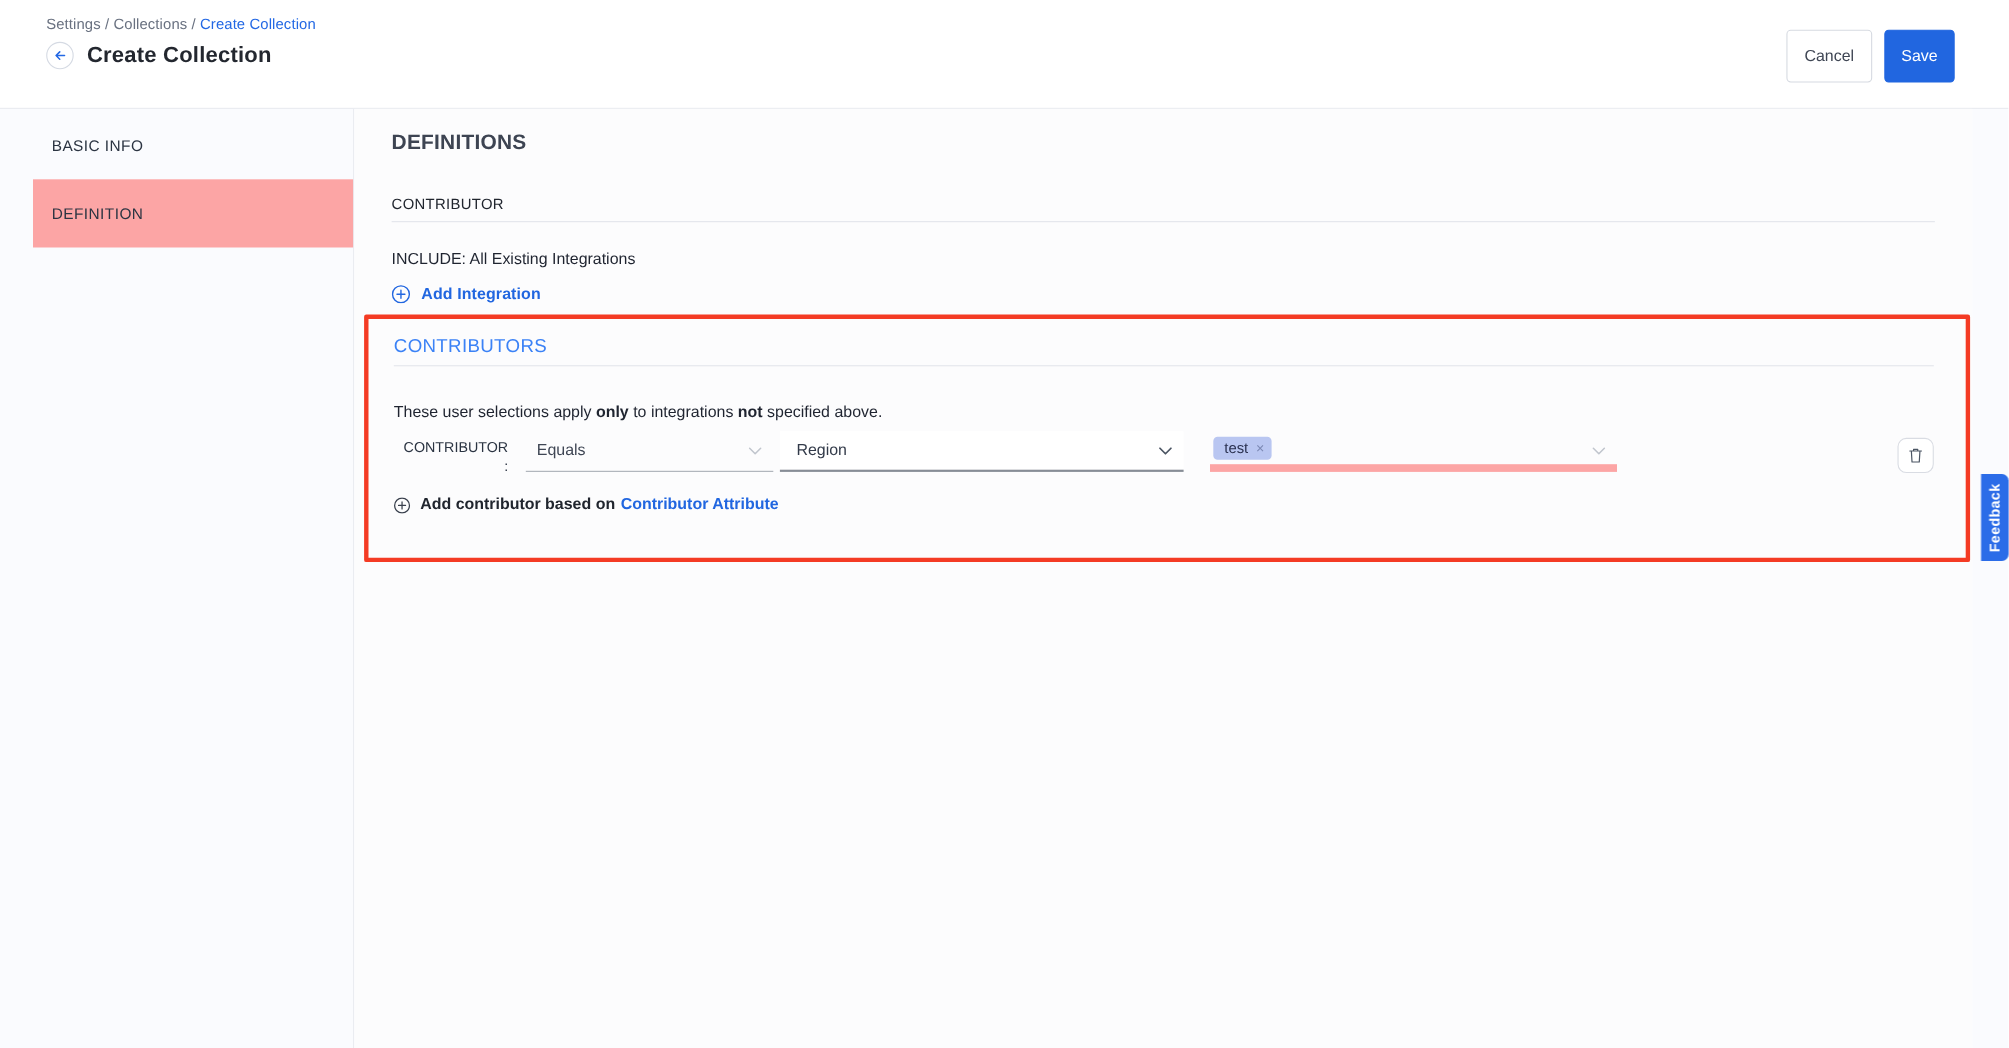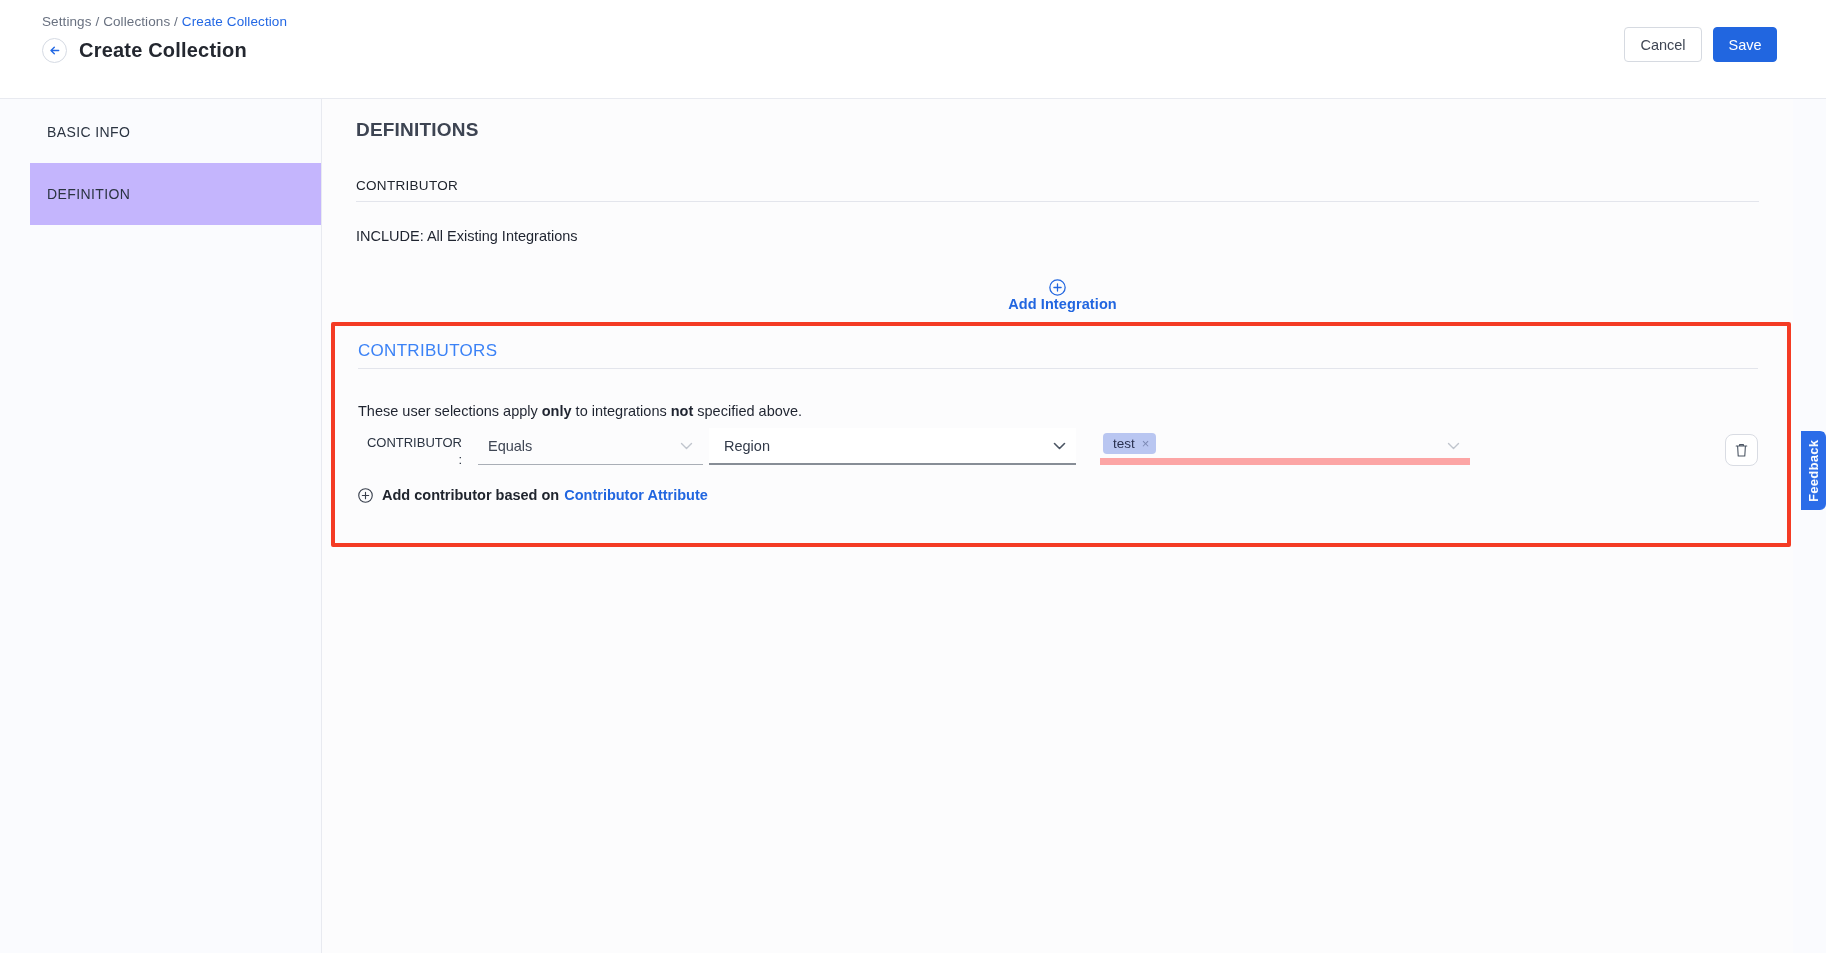--- a/index.html
+++ b/index.html
@@ -10,40 +10,40 @@
   .header { position:relative; height:99px; background:#ffffff;
     border-bottom:1px solid #e8eaf0; padding:14px 49px 0 42px; }
   .breadcrumb { font-size:13.5px; color:#697180; letter-spacing:.1px; }
   .breadcrumb .bc-current { color:#2368e4; }
   .title-row { display:flex; align-items:center; margin-top:9px; }
   .back-btn { width:25px; height:25px; border:1px solid #d5dae3; border-radius:50%;
     background:#fff; display:flex; align-items:center; justify-content:center;
     color:#2368e4; cursor:pointer; flex:0 0 auto; }
   .page-title { font-size:20px; font-weight:700; color:#23272f; margin-left:12px; letter-spacing:.2px; }
   .header-actions { position:absolute; top:27px; right:49px; display:flex; }
-  .btn { height:35px; border-radius:4px; font-size:14.5px; display:flex;
+  .btn { height:48px; border-radius:4px; font-size:14.5px; display:flex;
     align-items:center; justify-content:center; cursor:pointer; }
   .btn-cancel { width:78px; background:#fff; border:1px solid #d6dae1; color:#3f4654; }
   .btn-save { width:64px; background:#2166e0; border:1px solid #2166e0; color:#fff; margin-left:11px; }
 
   
   .page { display:flex; height:854px; }
   .sidebar { width:322px; background:#fafbfe; border-right:1px solid #e8eaf0; padding-top:2px; }
   .nav-item { height:62px; margin-left:30px; display:flex; align-items:center;
     padding-left:17px; font-size:14px; letter-spacing:.4px; color:#2b3442; cursor:pointer; }
-  .nav-item.active { background:#c4b5fd; }
+  .nav-item.active { background:#fca5a5; }
   .content { width:1471px; background:#fcfcfd; padding:0 0 0 0; position:relative; }
   .right-strip { flex:1; background:#fafbfe; }
 
   .content-inner { padding:20px 34px 0 34px; }
   .h-definitions { font-size:19px; font-weight:700; color:#3d4452; letter-spacing:.2px; }
   .section-title { font-size:13.5px; color:#20252e; letter-spacing:.3px; margin-top:37px; }
   .section-divider { height:1px; background:#e3e5ec; margin-top:8px; width:1403px; }
   .include-line { font-size:14.5px; color:#1f2430; margin-top:26px; }
-  .add-int-row { display:flex; align-items:center; margin-top:35px; color:#2166e0; cursor:pointer;flex-direction:column; }
+  .add-int-row { display:flex; align-items:center; margin-top:15px; color:#2166e0; cursor:pointer; }
   .add-int-row .plus-icon { width:17px; height:17px; }
   .add-int-label { font-size:14.5px; font-weight:700; margin-left:10px; letter-spacing:.1px; }
 
   
   .highlight-box { margin:10px 2px 0 9px; border:4px solid #f43b24; border-radius:2px;
     padding:15px 29px 40px 23px; background:transparent; }
   .hl-section-title { font-size:17px; color:#3b82f6; letter-spacing:.3px; }
   .hl-divider { height:1px; background:#e3e5ec; margin-top:7px; }
   .note { font-size:14.5px; color:#1f2430; margin-top:34px; }
   .note b { font-weight:700; }

